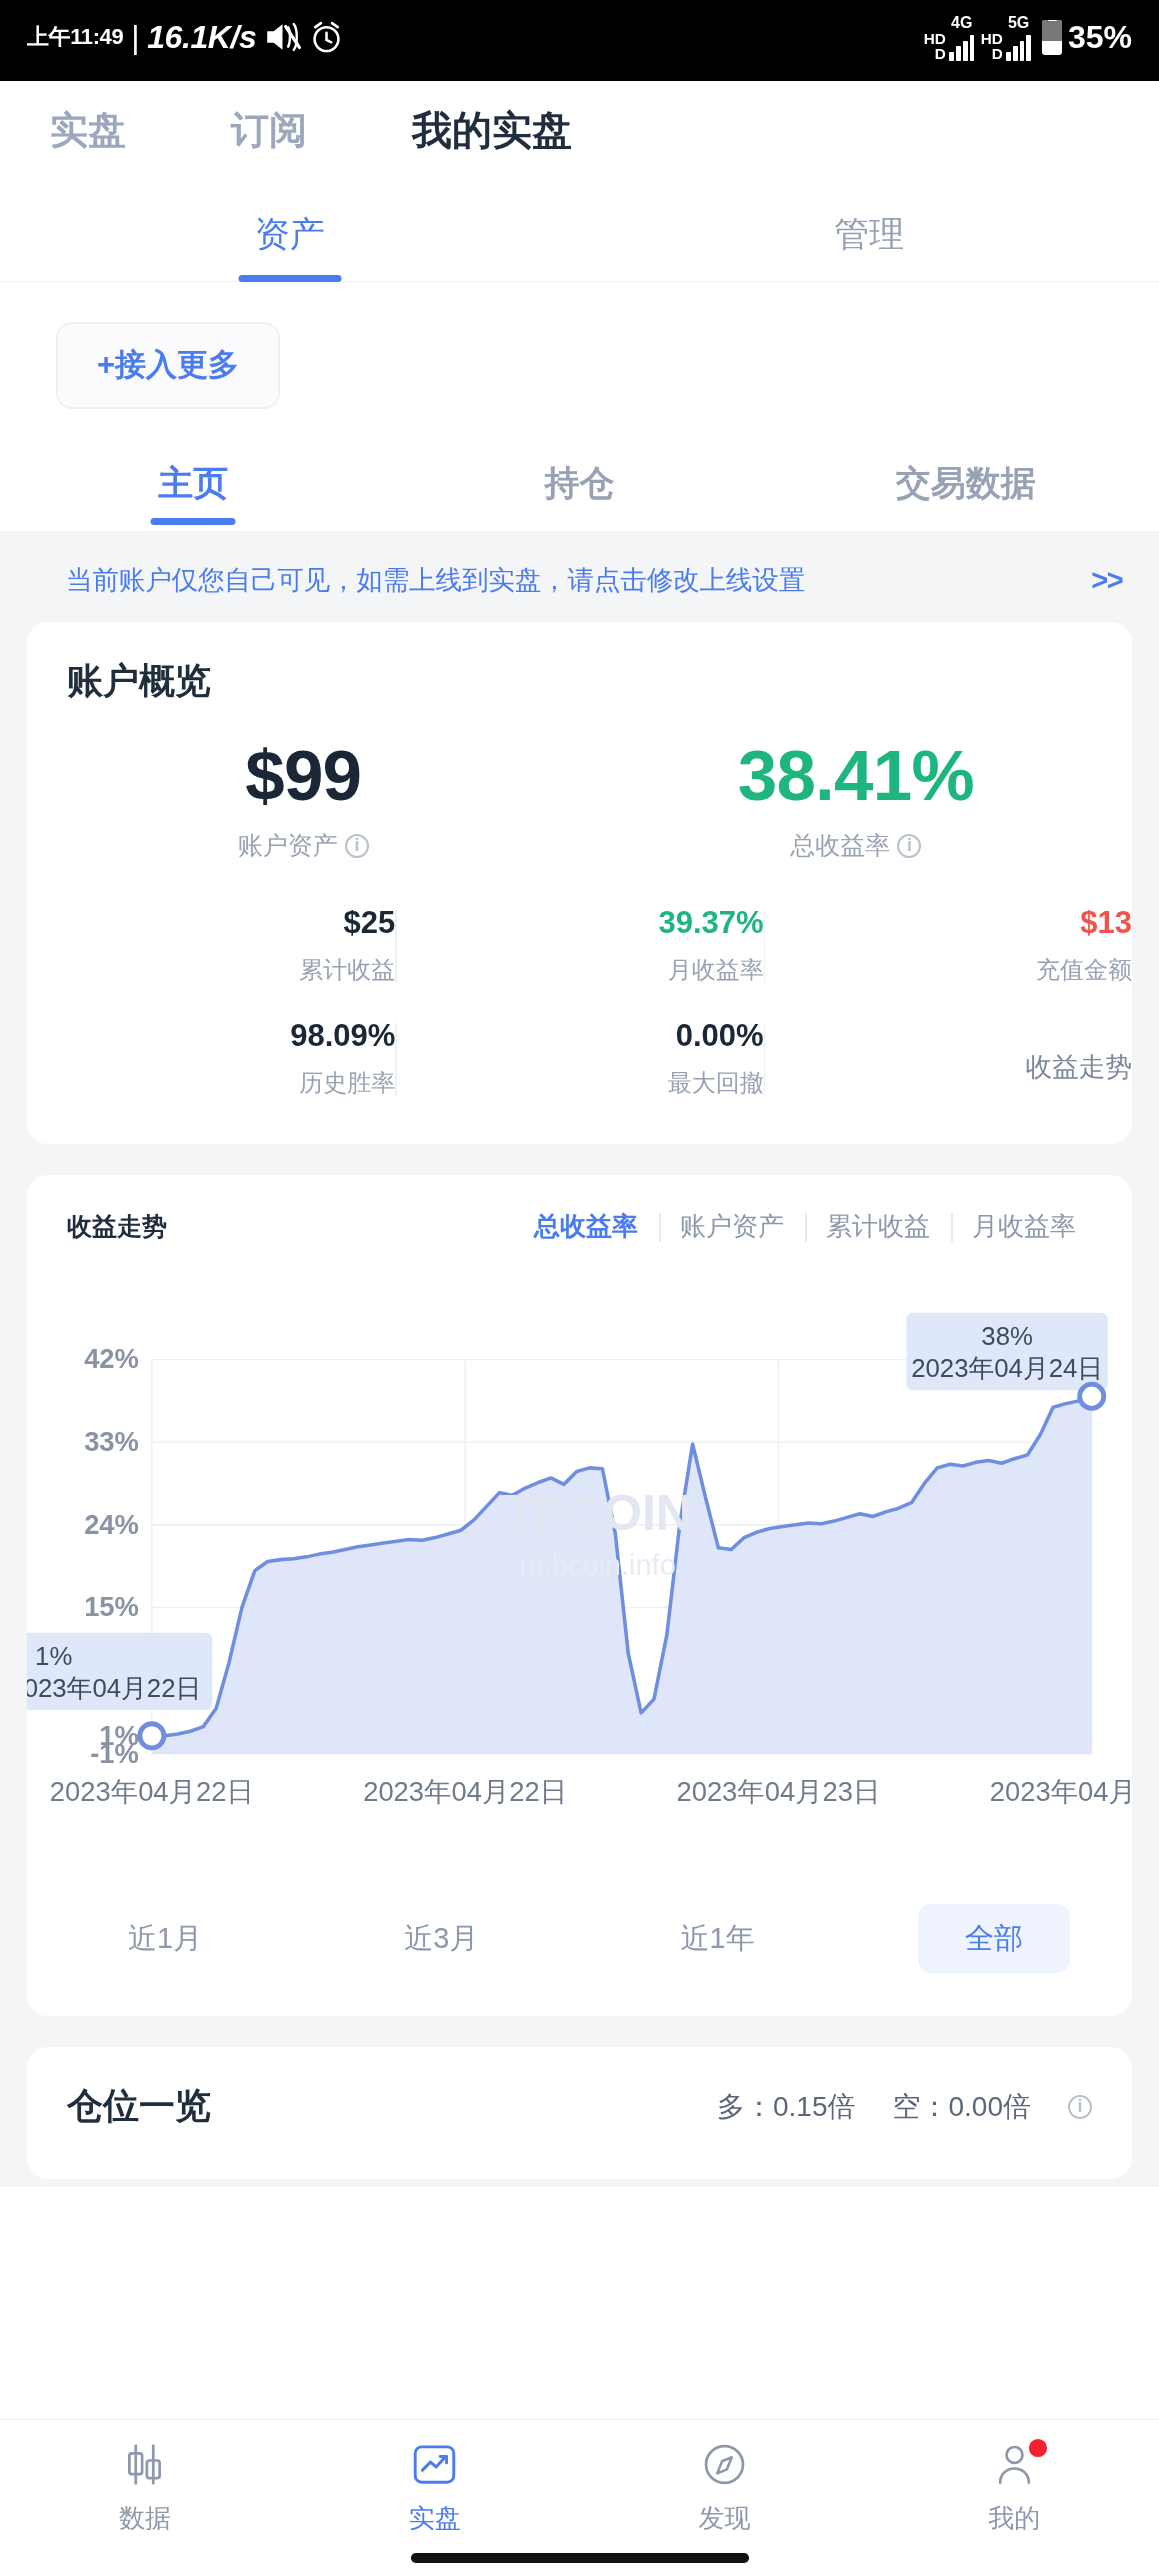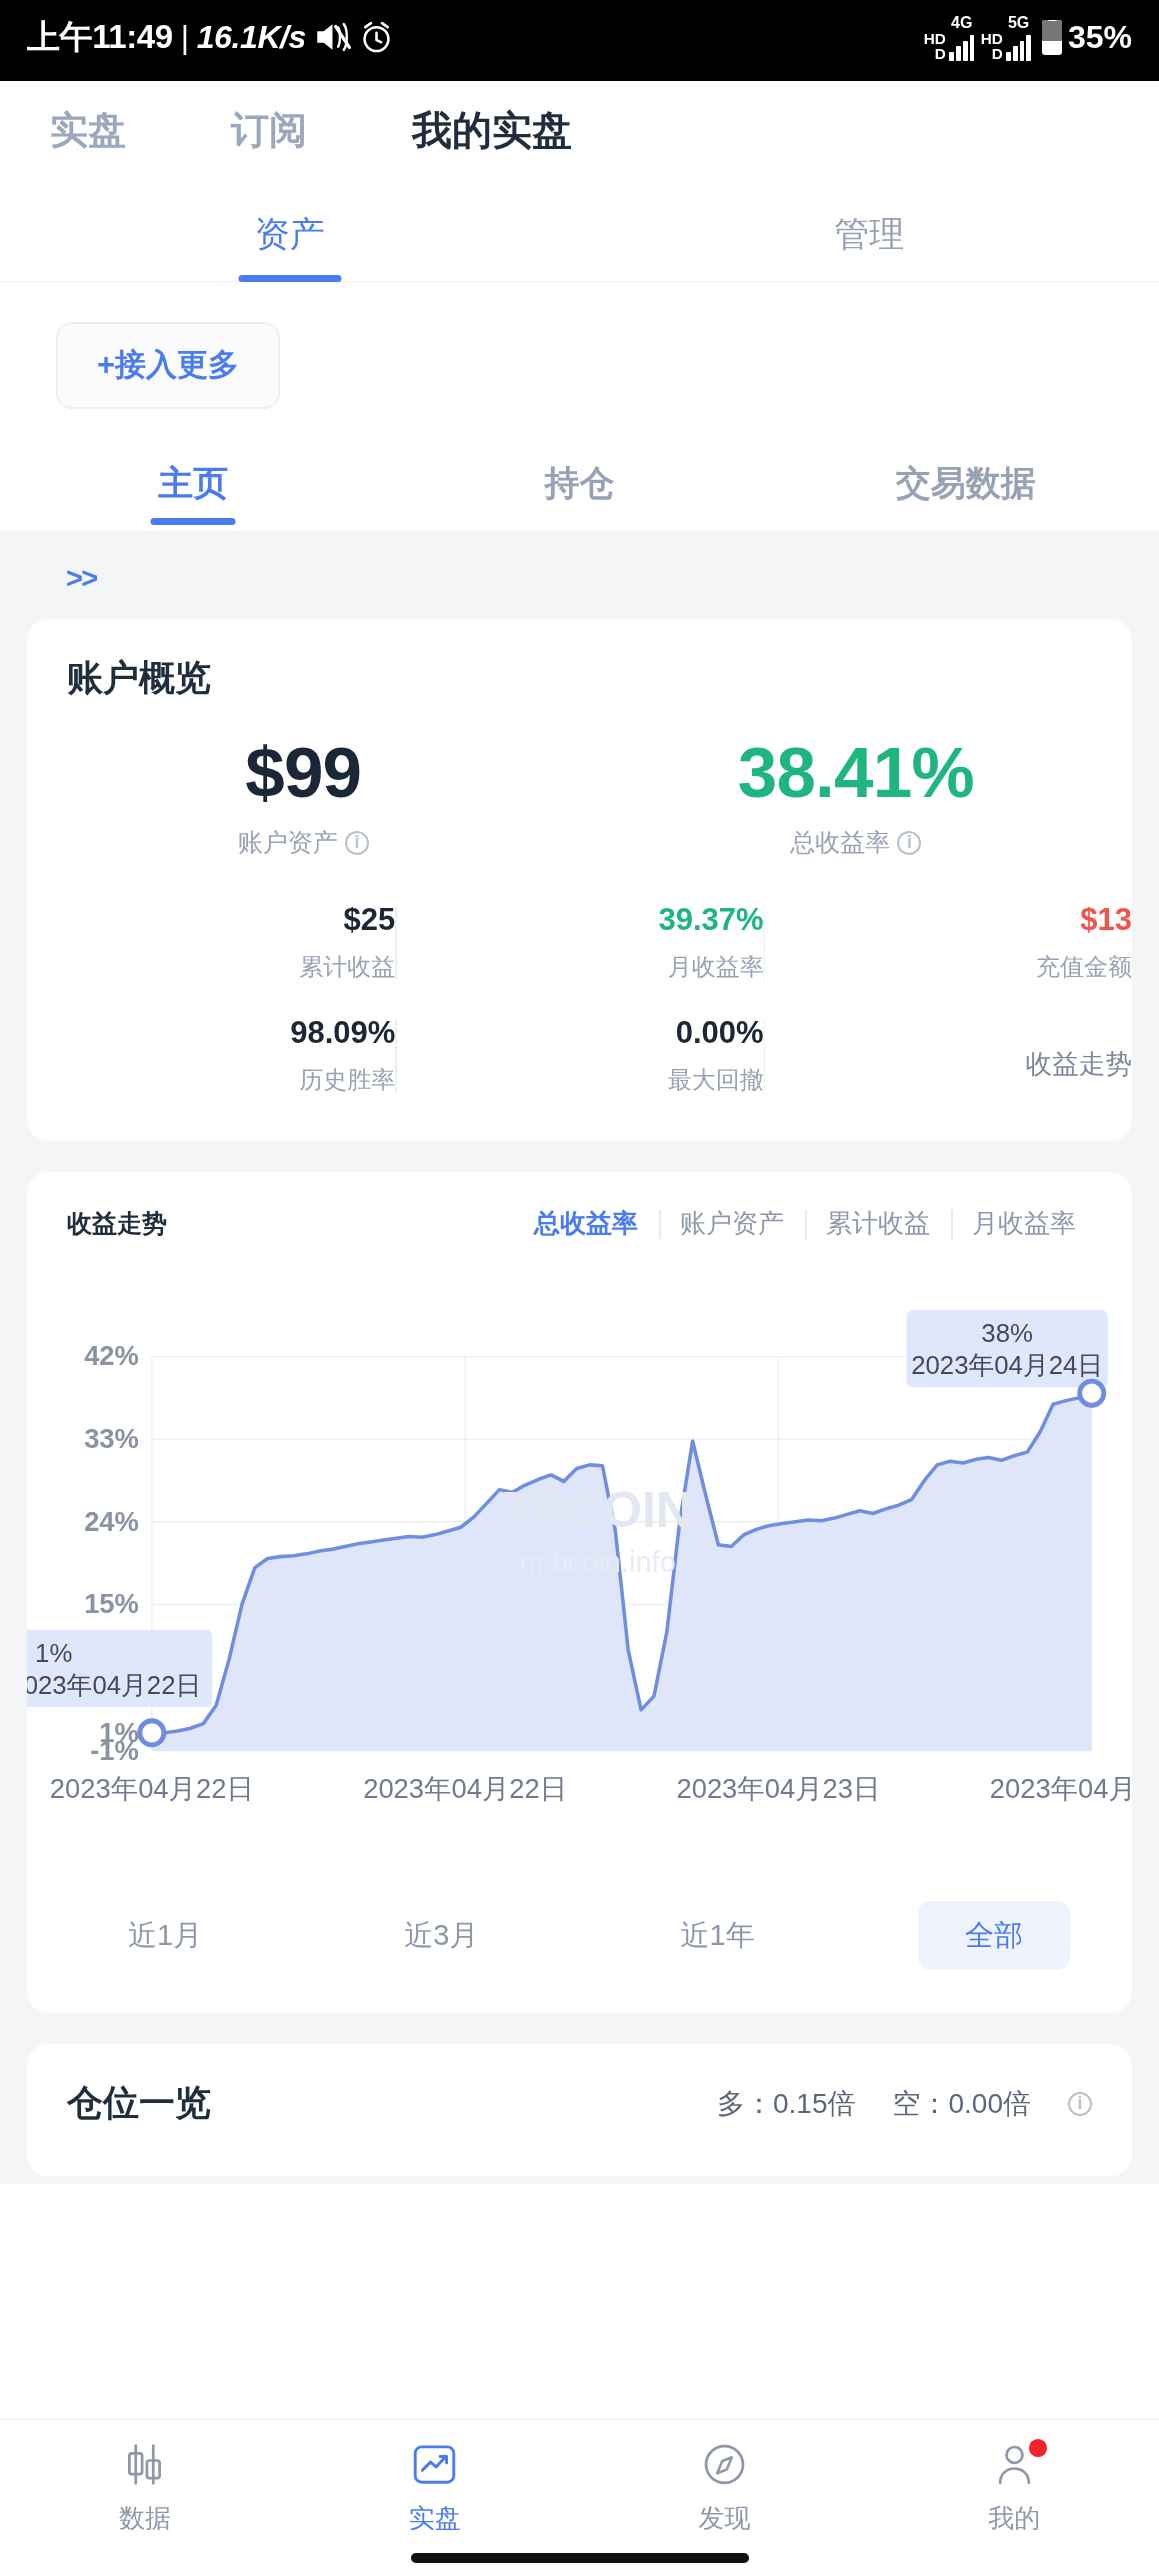--- a/index.html
+++ b/index.html
@@ -11,21 +11,21 @@
     position:relative;
   }
 
   
   .statusbar{
     height:81px; background:#000; color:#fff;
     display:flex; align-items:center; justify-content:space-between;
     padding:0 27px 6.4px 27px;
   }
   .sb-left{ display:flex; align-items:center; gap:0; font-size:32px; font-weight:700; letter-spacing:-0.4px;}
-  .sb-time{ font-size:33px; font-weight:700;}
+  .sb-time{ font-size:22px; font-weight:700;}
   .sb-sep{ margin:0 8px; font-weight:400; font-size:32px;}
   .sb-speed{ font-size:32px; font-weight:700; font-style:italic;}
   .sb-ico{ margin-left:8px; display:inline-flex; align-items:center;}
   .sb-right{ display:flex; align-items:center; gap:6.4px;}
   .simgrp{ display:flex; align-items:flex-end; gap:3.2px;}
   .hd{ display:flex; flex-direction:column; align-items:flex-end; font-size:15.3px; font-weight:700; line-height:0.98; }
   .gtxt{ font-size:16px; font-weight:700; margin-bottom:1.6px;}
   .bars{ display:flex; align-items:flex-end; gap:2px; height:27px;}
   .bars i{ width:4.8px; background:#fff; display:block; border-radius:0.8px;}
   .bars i:nth-child(1){height:8.9px}
@@ -241,20 +241,21 @@
     <div class="subtabs">
       <div class="subtab active">主页</div>
       <div class="subtab">持仓</div>
       <div class="subtab">交易数据</div>
     </div>
   </div>
 
   <div class="body">
 
     <div class="notice">
+      <span class="notice-txt">当前账户仅您自己可见，如需上线到实盘，请点击修改上线设置</span>
       <span class="notice-more">&gt;&gt;</span>
     </div>
 
     <div class="card">
       <div class="card-title">账户概览</div>
 
       <div class="bigrow">
         <div class="bigcell">
           <div class="bignum">$99</div>
           <div class="biglabel">

